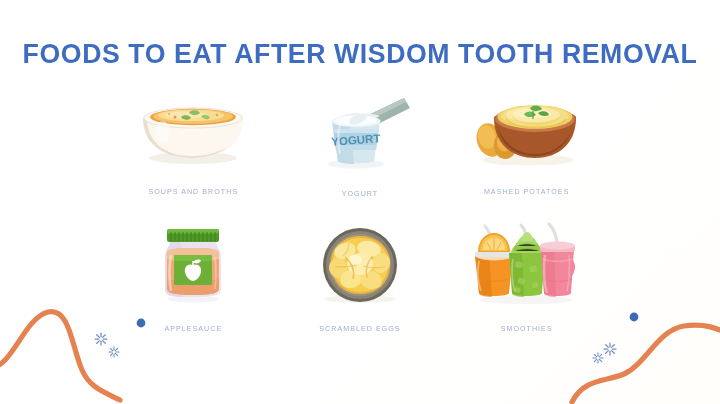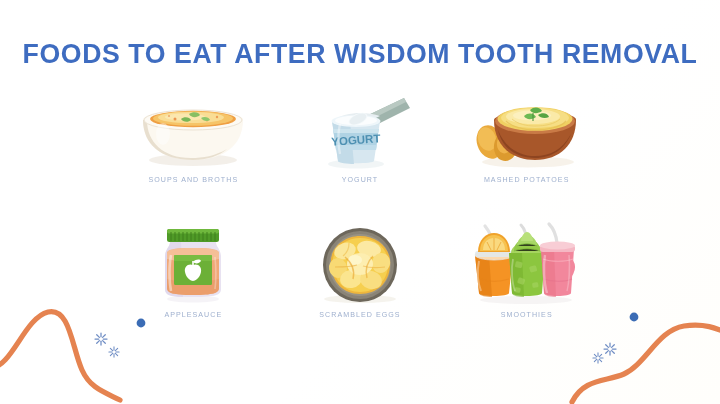--- a/index.html
+++ b/index.html
@@ -59,21 +59,21 @@
   }
   .art {
     height: 82px;
     width: 150px;
     display: flex;
     align-items: flex-end;
     justify-content: center;
   }
   .art svg { display: block; overflow: visible; }
   .caption {
-    margin-top: 6px;
+    margin-top: 20px;
     font-size: 7.1px;
     letter-spacing: 1.05px;
     color: #9fb0ce;
     text-transform: uppercase;
     white-space: nowrap;
     font-family: "Liberation Sans", sans-serif;
   }
 
   
   .deco { position: absolute; pointer-events: none; }

